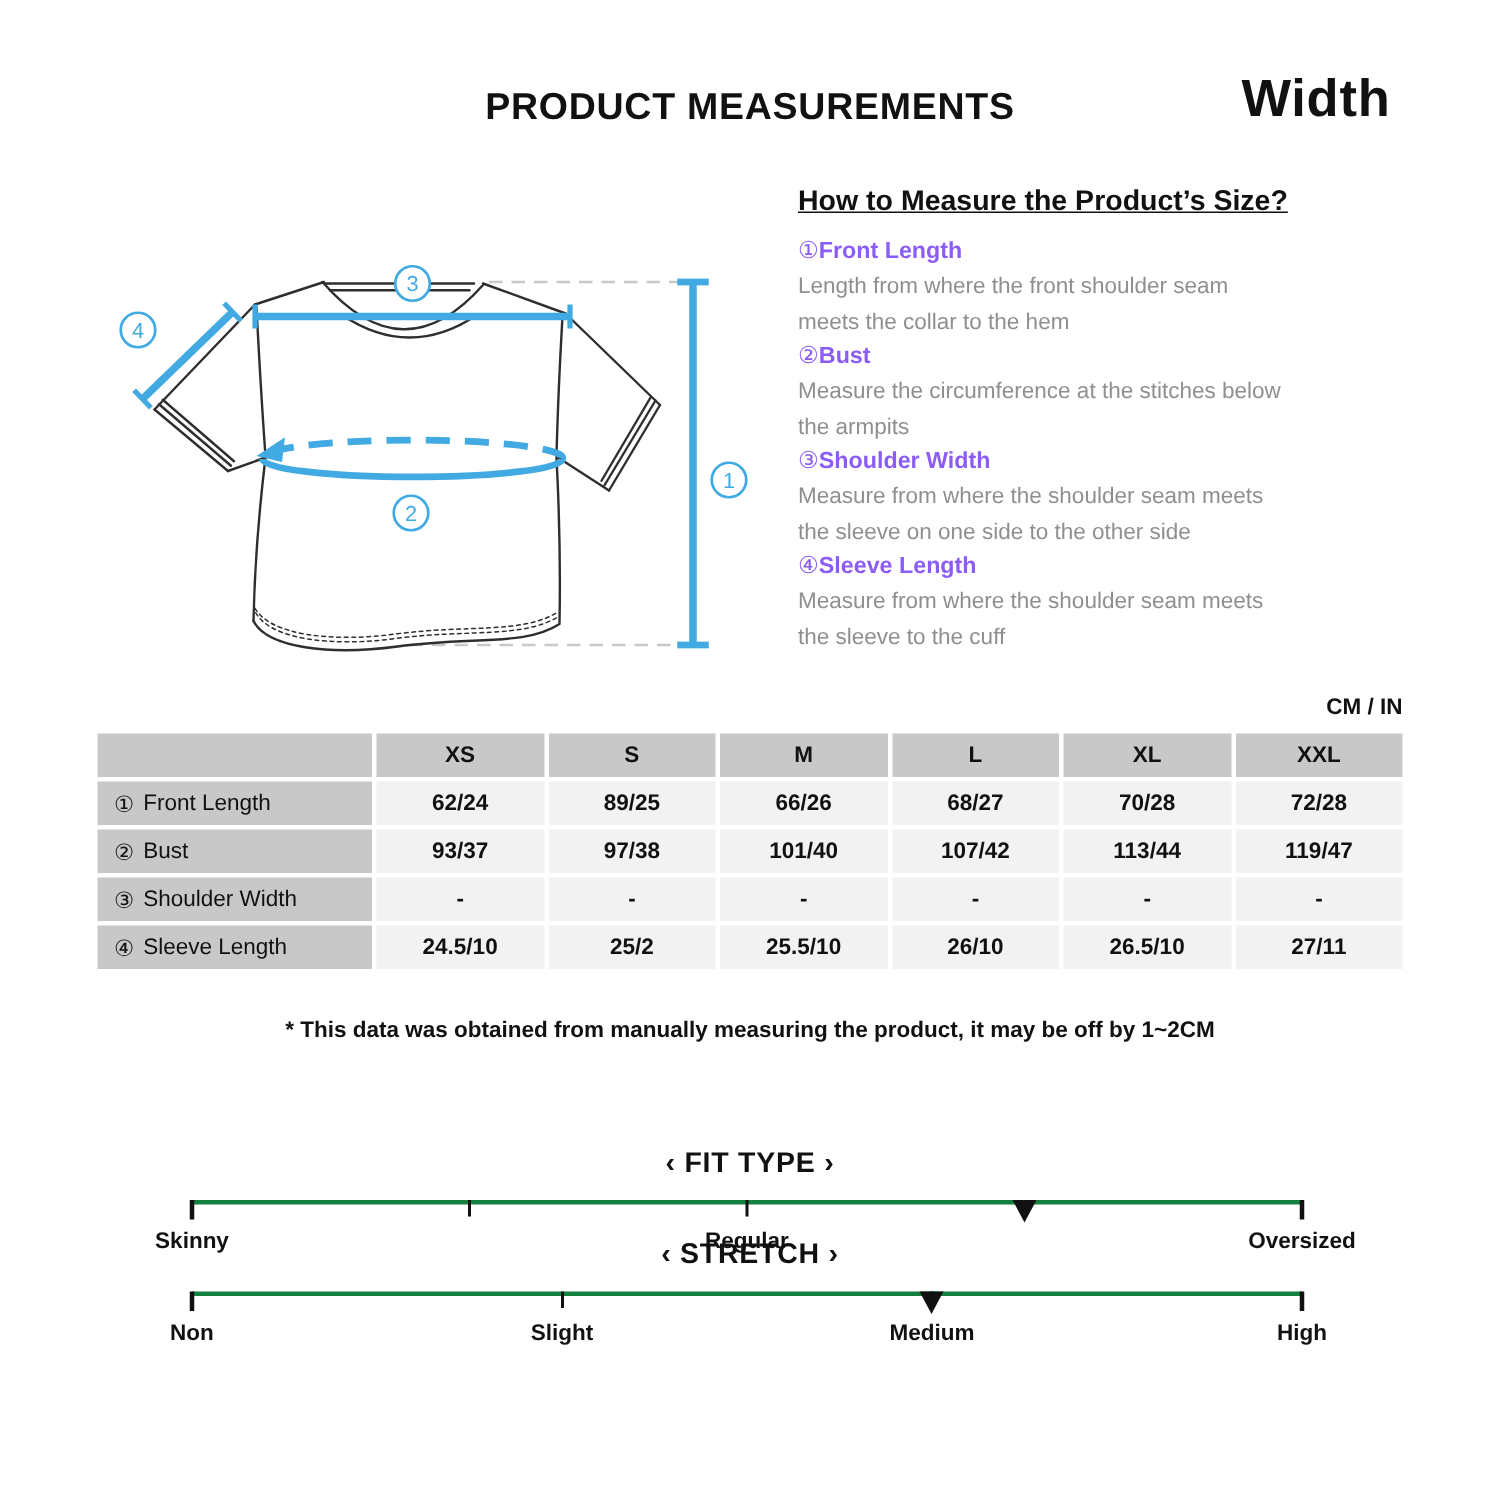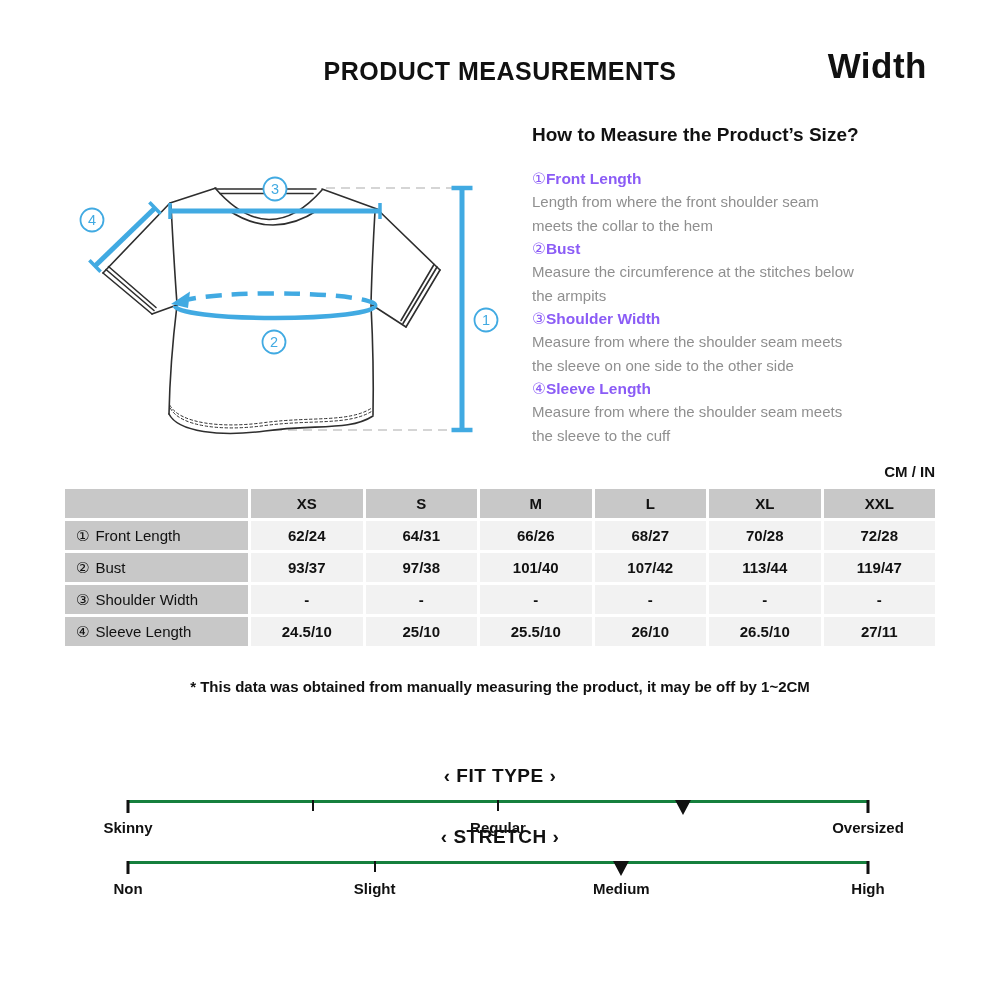--- a/index.html
+++ b/index.html
@@ -9,21 +9,21 @@
   
   .header-title{position:absolute;top:57px;left:0;width:1000px;text-align:center;
     font-size:25px;font-weight:800;letter-spacing:.5px;}
   .brand{position:absolute;top:46px;right:73px;font-size:35px;font-weight:800;letter-spacing:.5px;}
 
   
   .diagram{position:absolute;left:60px;top:148px;width:460px;height:320px;}
 
   
   .howto{position:absolute;left:532px;top:124px;width:400px;}
-  .howto-title{font-size:19px;font-weight:700;margin:0 0 21px 0;}
+  .howto-title{font-size:19px;font-weight:700;margin:0 0 10px 0;text-decoration:underline;}
   .ht-name{font-size:15.5px;font-weight:700;line-height:23px;color:#8b5cf6;}
   .ht-name .num{font-weight:400;}
   .ht-line{font-size:15px;color:#8F8F8F;line-height:23.5px;}
 
   
   .unit{position:absolute;left:65px;top:463px;width:870px;text-align:right;font-size:15px;font-weight:700;}
   .size-table{position:absolute;left:65px;top:489px;width:870px;display:grid;
     grid-template-columns:183px repeat(6,1fr);gap:3px;font-size:15px;}
   .cell{height:29px;display:flex;align-items:center;justify-content:center;}
   .th{background:#C8C8C8;font-weight:700;}
@@ -167,21 +167,21 @@
       <div class="cell th">S</div>
       <div class="cell th">M</div>
       <div class="cell th">L</div>
       <div class="cell th">XL</div>
       <div class="cell th">XXL</div>
       <div class="cell tl">
         <span class="num">①</span>
         <span>Front Length</span>
       </div>
       <div class="cell td">62/24</div>
-      <div class="cell td">64/31</div>
+      <div class="cell td">89/25</div>
       <div class="cell td">66/26</div>
       <div class="cell td">68/27</div>
       <div class="cell td">70/28</div>
       <div class="cell td">72/28</div>
       <div class="cell tl">
         <span class="num">②</span>
         <span>Bust</span>
       </div>
       <div class="cell td">93/37</div>
       <div class="cell td">97/38</div>
@@ -197,21 +197,21 @@
       <div class="cell td">-</div>
       <div class="cell td">-</div>
       <div class="cell td">-</div>
       <div class="cell td">-</div>
       <div class="cell td">-</div>
       <div class="cell tl">
         <span class="num">④</span>
         <span>Sleeve Length</span>
       </div>
       <div class="cell td">24.5/10</div>
-      <div class="cell td">25/10</div>
+      <div class="cell td">25/2</div>
       <div class="cell td">25.5/10</div>
       <div class="cell td">26/10</div>
       <div class="cell td">26.5/10</div>
       <div class="cell td">27/11</div>
     </div>
 
   <div class="footnote">* This data was obtained from manually measuring the product, it may be off by 1~2CM</div>
 
   <div class="slider" id="fit-slider">
     <div class="slider-title">‹ FIT TYPE ›</div>

